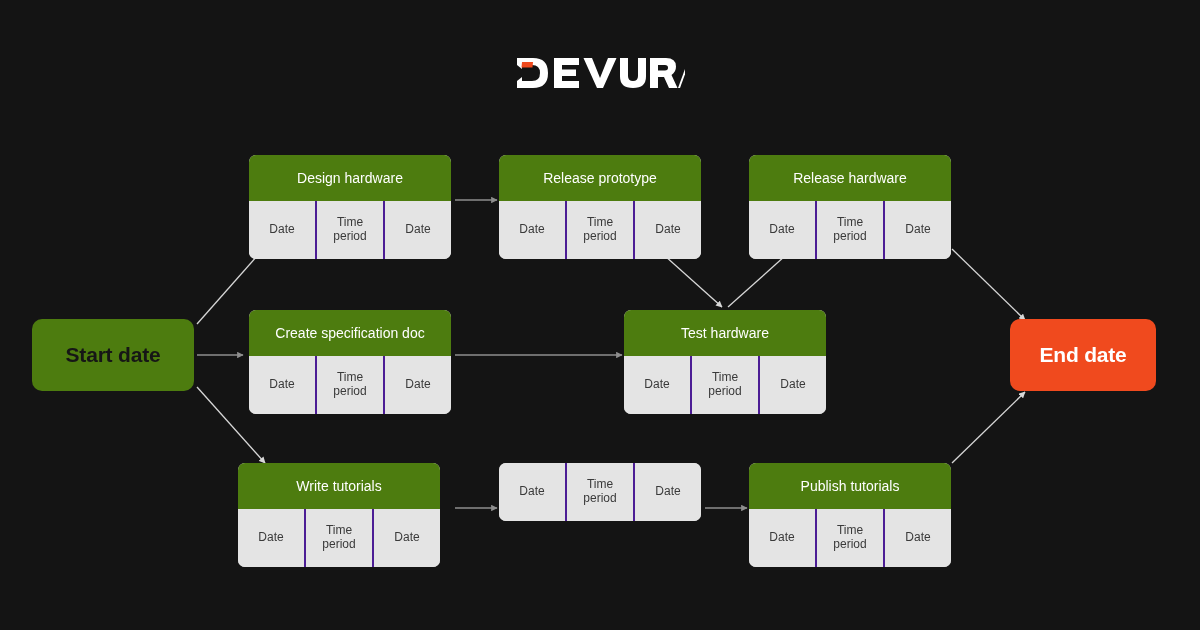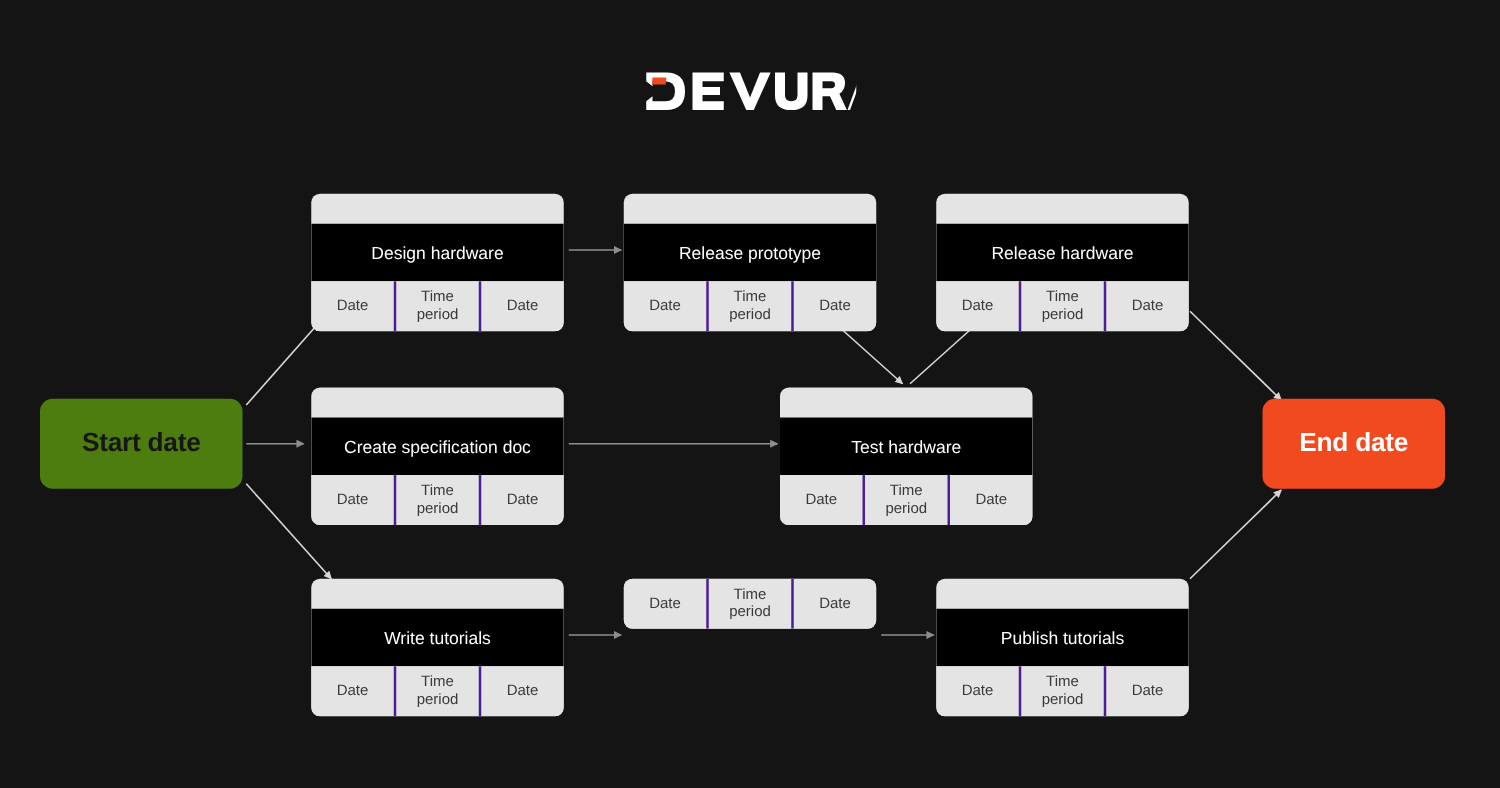--- a/index.html
+++ b/index.html
@@ -67,36 +67,35 @@
   
   .task {
     position: absolute;
     width: 202px;
     border-radius: 7px;
     overflow: hidden;
     background: #e4e4e4;
     box-shadow: 0 0 0 0 rgba(0,0,0,0);
   }
   .task-header {
-    background: #000000;
+    background: #4d7c0f;
     color: #ffffff;
     height: 46px;
     display: flex;
     align-items: center;
     justify-content: center;
     font-size: 14px;
     text-align: center;
     padding: 0 8px;
     box-sizing: border-box;
     line-height: 1.15;
-    margin-top: 24px;
   }
   .task-fields {
     display: flex;
-    height: 40px;
+    height: 58px;
     background: #e4e4e4;
   }
   .task-field {
     flex: 1 1 0;
     display: flex;
     align-items: center;
     justify-content: center;
     text-align: center;
     font-size: 12px;
     color: #3a3a3a;
@@ -214,21 +213,21 @@
 
   <div class="task" style="left:624px; top:310px;">
     <div class="task-header">Test hardware</div>
     <div class="task-fields">
       <div class="task-field">Date</div>
       <div class="task-field">Time period</div>
       <div class="task-field">Date</div>
     </div>
   </div>
 
-  <div class="task" style="left:249px; top:463px;">
+  <div class="task" style="left:238px; top:463px;">
     <div class="task-header">Write tutorials</div>
     <div class="task-fields">
       <div class="task-field">Date</div>
       <div class="task-field">Time period</div>
       <div class="task-field">Date</div>
     </div>
   </div>
 
   <div class="task" style="left:499px; top:463px;">
     <div class="task-fields">

